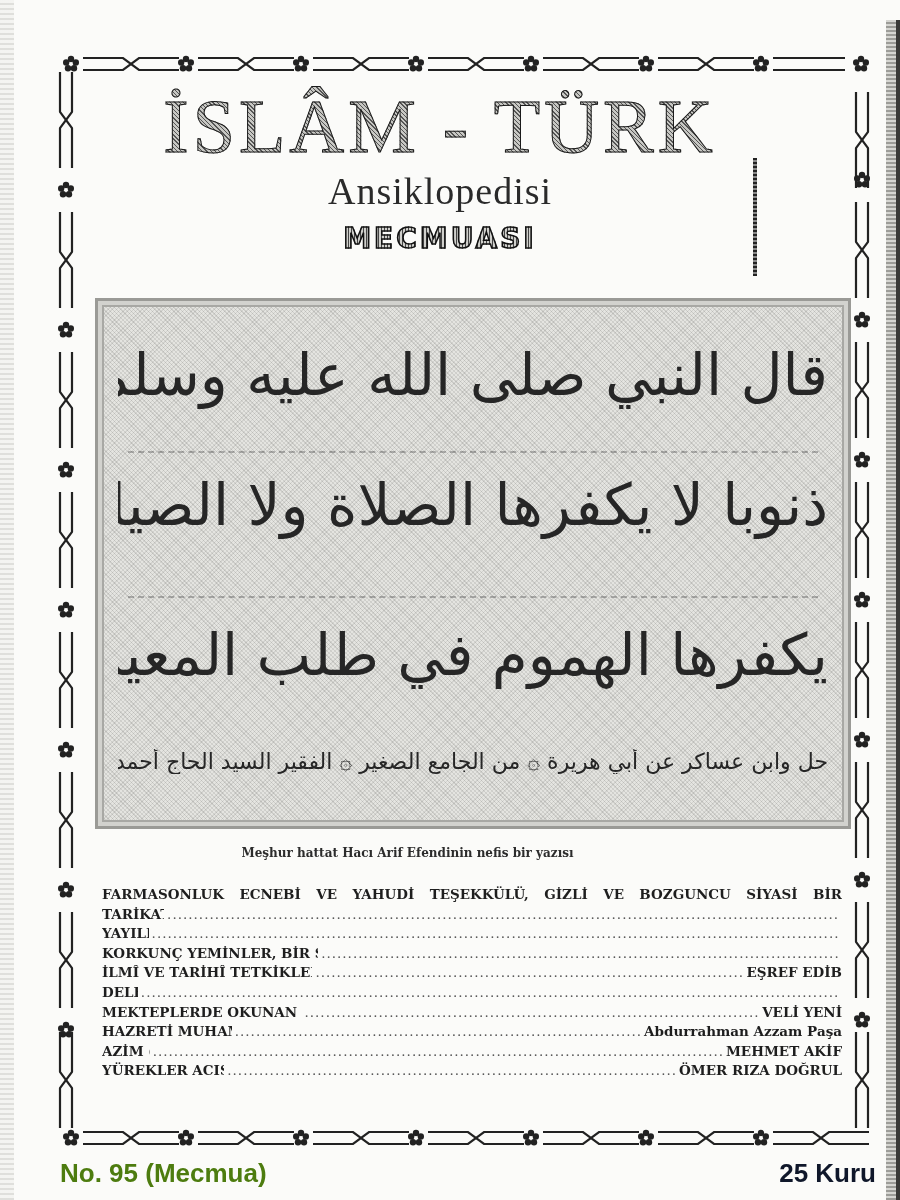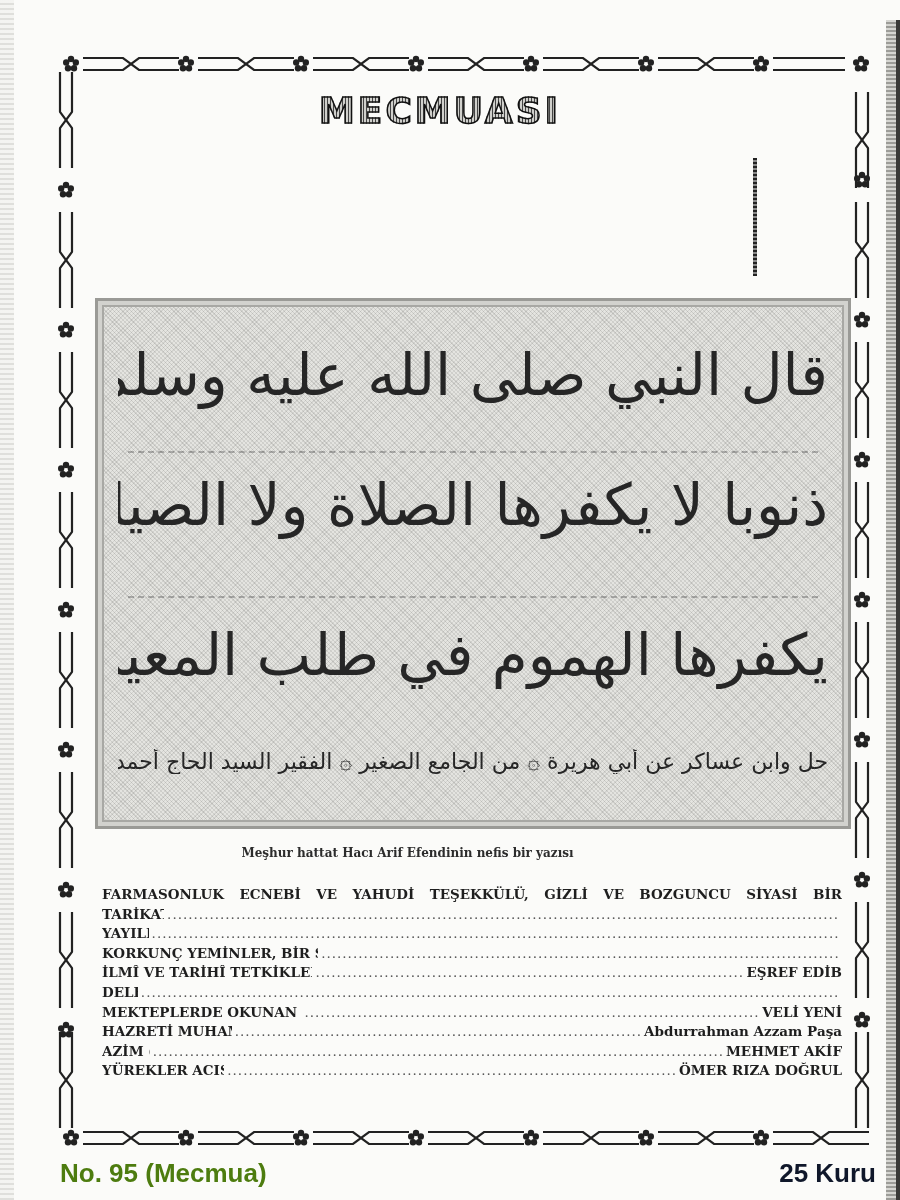--- a/index.html
+++ b/index.html
@@ -43,21 +43,21 @@
     -webkit-text-stroke: 1px #1a1a1a;
     color: transparent;
     background: repeating-linear-gradient(45deg, #555 0 1px, #c8c8c4 1px 3px);
     -webkit-background-clip: text; background-clip: text;
   }
   .title-sub {
     font-family: "Liberation Serif", serif; font-size: 38px; color: #2a2a2a; margin-top: 2px;
     letter-spacing: 1px;
   }
   .title-mag {
-    font-family: "DejaVu Sans", sans-serif; font-weight: bold; font-size: 36px; letter-spacing: 3px;
+    font-family: "DejaVu Sans", sans-serif; font-weight: bold; font-size: 28px; letter-spacing: 3px;
     margin-top: 0px; line-height: 52px;
     color: transparent; -webkit-text-stroke: 1.5px #111;
     background: repeating-linear-gradient(90deg, #444 0 1px, #d0d0cc 1px 3px);
     -webkit-background-clip: text; background-clip: text;
   }
   .side-mark {
     position: absolute; left: 753px; top: 158px; width: 4px; height: 118px;
     background: repeating-linear-gradient(0deg, #222 0 2px, #888 2px 4px);
   }
 
@@ -212,20 +212,22 @@
     <use href="#rosette" x="14" y="680"></use>
     <use href="#vtwist" x="0" y="690"></use>
     <use href="#rosette" x="14" y="820"></use>
     <use href="#vtwist" x="0" y="830"></use>
     <use href="#rosette" x="14" y="960"></use>
     <use href="#vtwist" x="0" y="960"></use>
   </svg>
 </div>
 
 <div class="title-block">
+  <div class="title-main">İSLÂM - TÜRK</div>
+  <div class="title-sub">Ansiklopedisi</div>
   <div class="title-mag">MECMUASI</div>
 </div>
 <div class="side-mark"></div>
 
 <div class="calligraphy-panel">
   <div class="calli-line calli-1">قال النبي صلى الله عليه وسلم إن من الذنوب</div>
   <div class="calli-flourish" style="top:150px"></div>
   <div class="calli-line calli-2">ذنوبا لا يكفرها الصلاة ولا الصيام ولا الحج ولا العمرة</div>
   <div class="calli-flourish" style="top:295px"></div>
   <div class="calli-line calli-3">يكفرها الهموم في طلب المعيشة صدق النبي</div>

